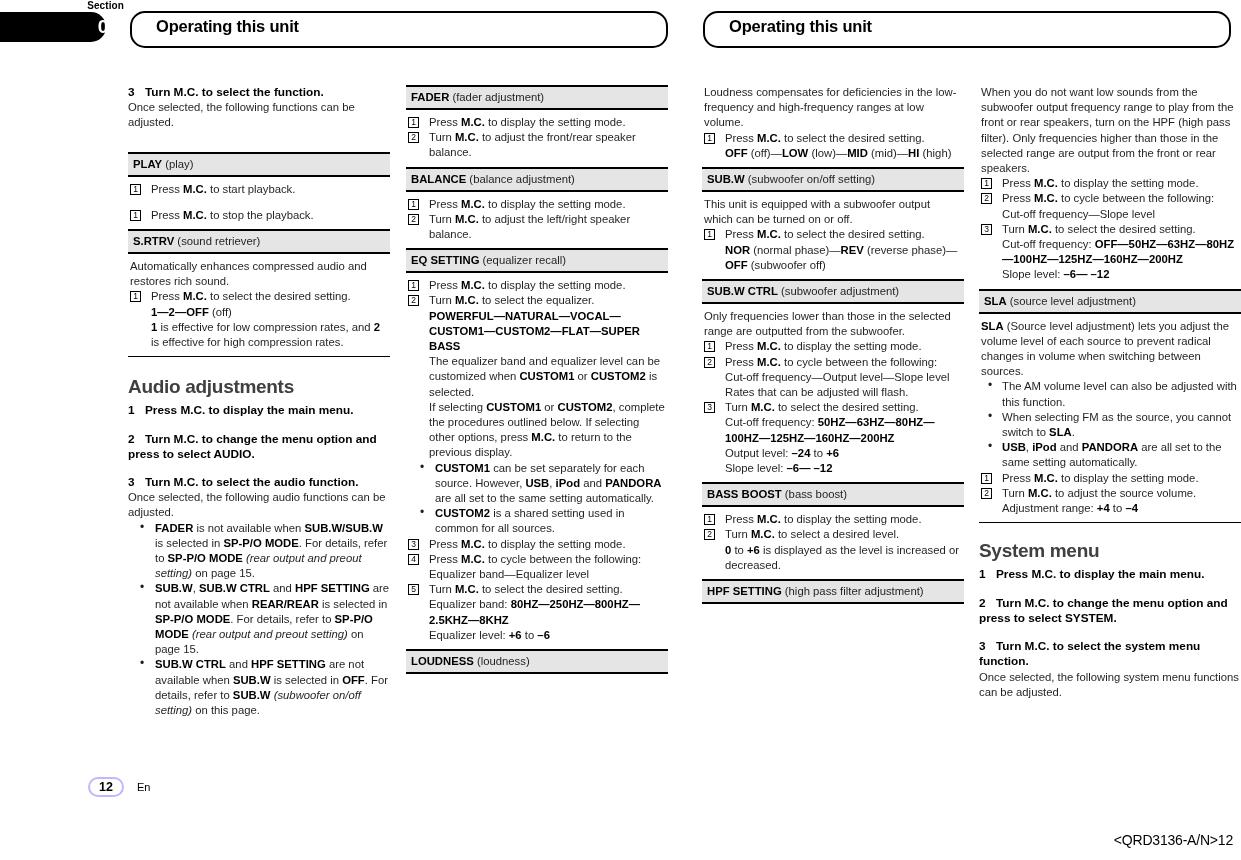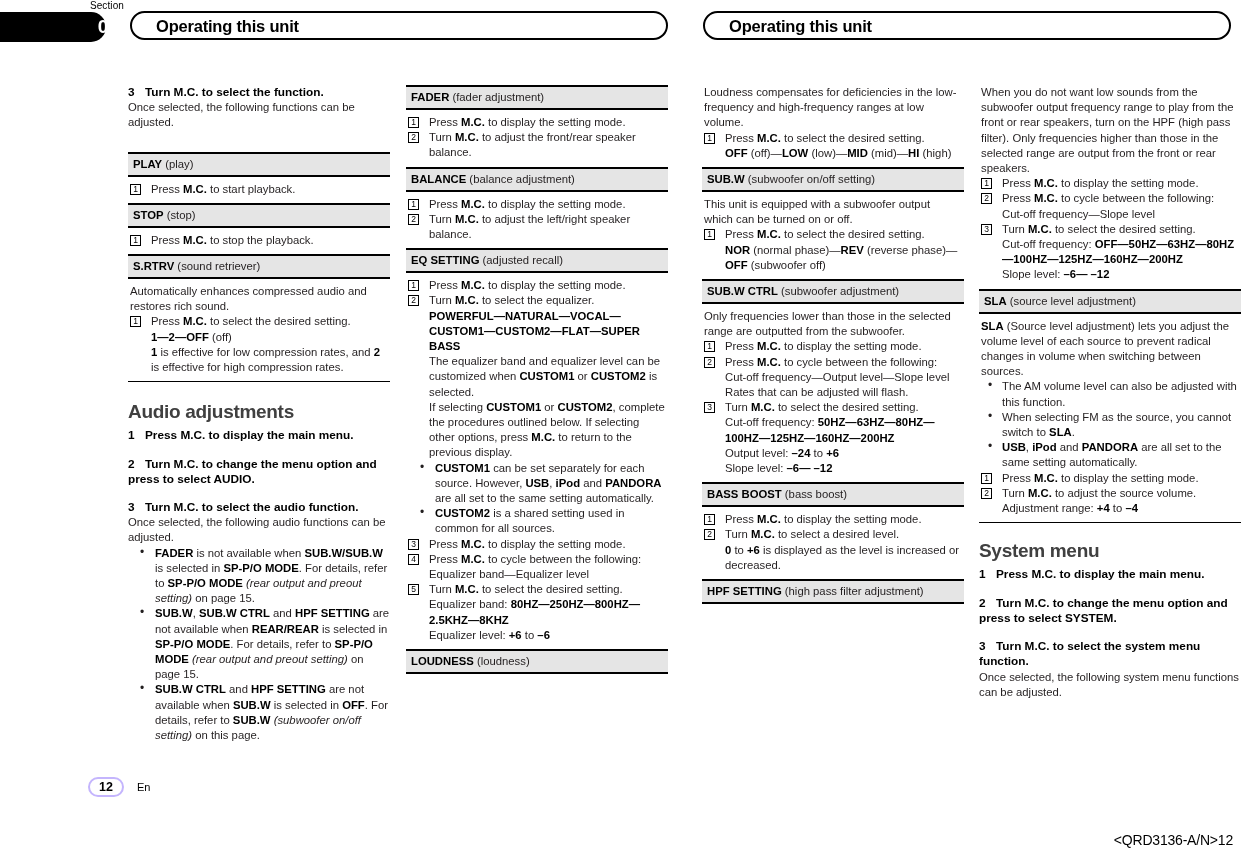--- a/index.html
+++ b/index.html
@@ -27,21 +27,21 @@
     left: 0;
     top: 0;
     width: 130px;
     height: 44px;
   }
   .section-word {
     position: absolute;
     right: 6px;
     top: 0px;
     font-size: 10px;
-    font-weight: normal;
+    font-weight: bold;
     letter-spacing: .1px;
   }
   .section-pill {
     position: absolute;
     left: -30px;
     top: 12px;
     width: 136px;
     height: 30px;
     background: #000;
     border-radius: 16px;
@@ -50,21 +50,21 @@
     position: absolute;
     right: 12px;
     top: 16px;
     color: #fff;
     font-size: 19px;
     font-weight: bold;
     letter-spacing: -.5px;
   }
   .title-bar {
     position: absolute;
-    height: 29px;
+    height: 37px;
     border: 2px solid #000;
     border-radius: 15px;
     box-sizing: border-box;
   }
   .title-bar.left  { left: 130px; top: 11px; width: 538px; }
   .title-bar.right { left: 703px; top: 11px; width: 528px; }
   .title-bar span {
     position: absolute;
     left: 24px;
     top: 4px;
@@ -234,23 +234,20 @@
 
     <div class="bar">
       <b>PLAY</b><span> (play)</span>
     </div>
     <div class="body-block">
       <span class="nitem">
         <span class="sq">1</span><span>Press </span><b>M.C.</b><span> to start playback.</span>
       </span>
     </div>
 
-    <div class="bar">
-      <b>STOP</b><span> (stop)</span>
-    </div>
     <div class="body-block">
       <span class="nitem">
         <span class="sq">1</span><span>Press </span><b>M.C.</b><span> to stop the playback.</span>
       </span>
     </div>
 
     <div class="bar">
       <b>S.RTRV</b><span> (sound retriever)</span>
     </div>
     <div class="body-block end">
@@ -312,21 +309,21 @@
     <div class="body-block">
       <span class="nitem">
         <span class="sq">1</span><span>Press </span><b>M.C.</b><span> to display the setting mode.</span>
       </span>
       <span class="nitem">
         <span class="sq">2</span><span>Turn </span><b>M.C.</b><span> to adjust the left/right speaker balance.</span>
       </span>
     </div>
 
     <div class="bar">
-      <b>EQ SETTING</b><span> (adjusted recall)</span>
+      <b>EQ SETTING</b><span> (equalizer recall)</span>
     </div>
     <div class="body-block">
       <span class="nitem">
         <span class="sq">1</span><span>Press </span><b>M.C.</b><span> to display the setting mode.</span>
       </span>
       <span class="nitem">
         <span class="sq">2</span><span>Turn </span><b>M.C.</b><span> to select the equalizer.</span>
       </span>
       <span class="sub">
         <b>POWERFUL—NATURAL—VOCAL—CUSTOM1—CUSTOM2—FLAT—SUPER BASS</b>

